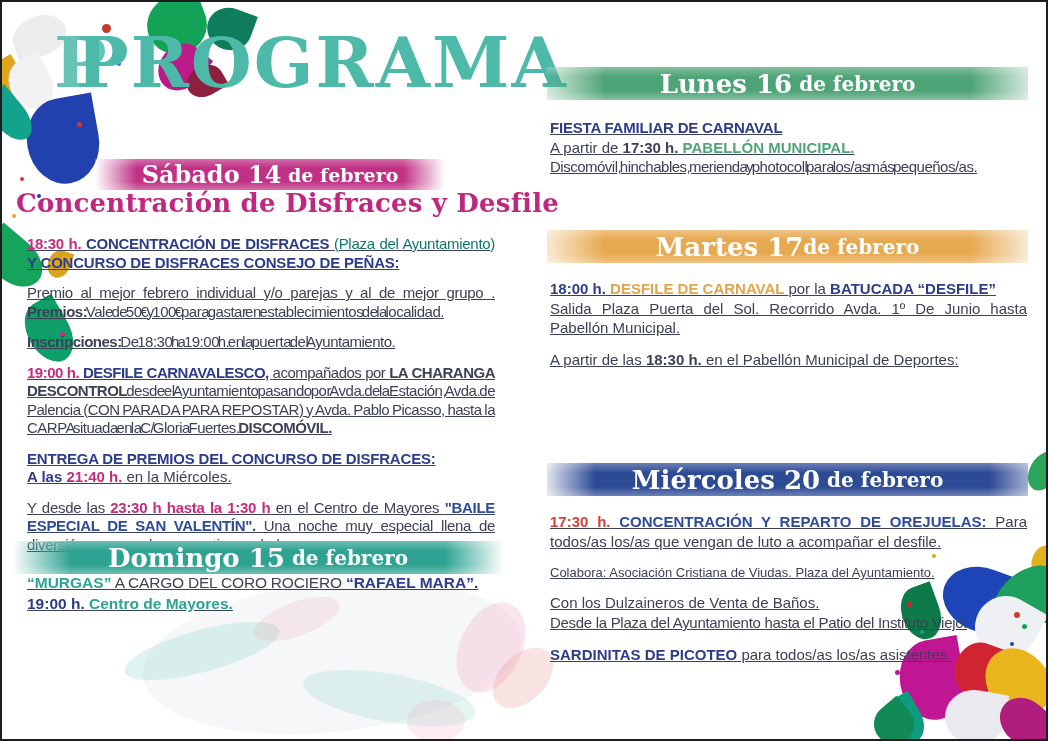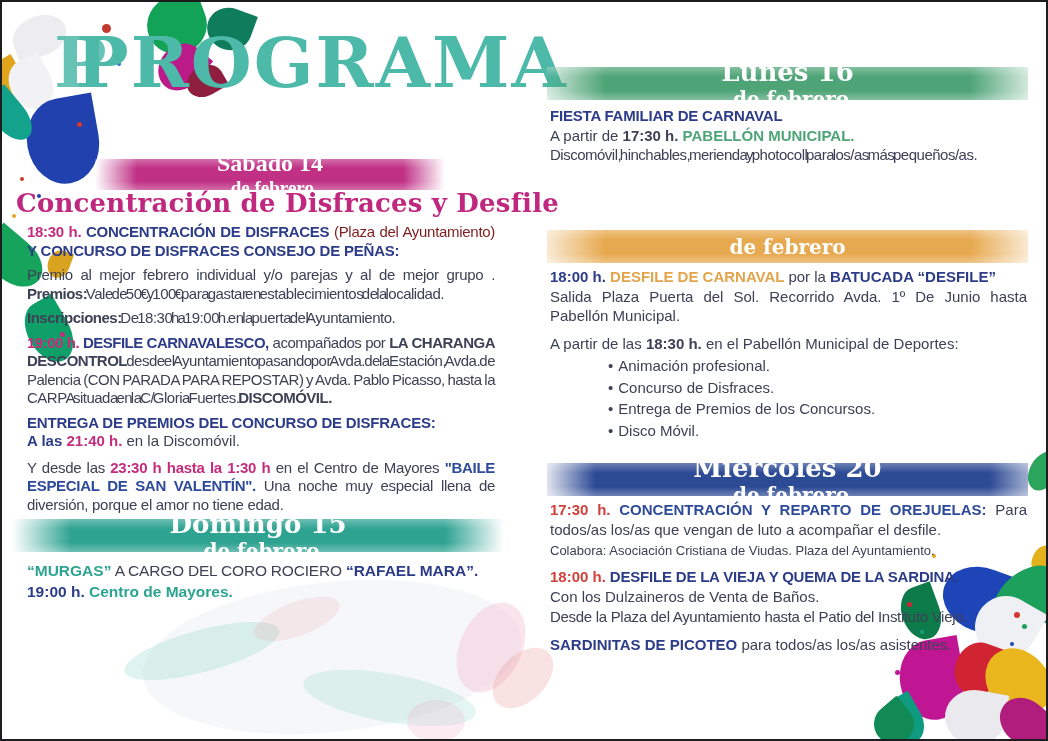--- a/index.html
+++ b/index.html
@@ -18,49 +18,49 @@
   .title-ghost, .title-main {
     font-family:"DejaVu Serif", serif; font-weight:bold; color:#4cb9a9;
     font-size:70px; line-height:86px; letter-spacing:2px; white-space:nowrap;
   }
   .title-ghost { position:absolute; left:0; top:0; opacity:.85; }
   .title-main  { position:relative; left:22px; }
   
   .banner {
     position:absolute; height:33px; z-index:2; display:flex;
     align-items:center; justify-content:center; color:#fff;
-    font-family:"DejaVu Serif", serif; font-weight:bold;flex-direction:column;
+    font-family:"DejaVu Serif", serif; font-weight:bold;
   }
   .banner .big   { font-size:26px; white-space:pre; }
   .banner .small { font-size:20px; white-space:pre; }
   .banner-sabado { left:93px;  top:157px; width:350px; height:31px; }
   .banner-sabado .big { font-size:24px; } .banner-sabado .small { font-size:19px; }
-  .banner-domingo   { left:10px;  top:517px; width:492px;align-items:center; }
+  .banner-domingo   { left:10px;  top:539px; width:492px;align-items:center; }
   .banner-lunes     { left:545px; top:65px;  width:481px; }
   .banner-martes    { left:545px; top:228px; width:481px; }
   .banner-miercoles { left:545px; top:461px; width:481px; }
-  .banner-sabado    { background:linear-gradient(180deg, rgba(255,255,255,.30), rgba(255,255,255,0) 30%, rgba(255,255,255,0) 72%, rgba(255,255,255,.30)), linear-gradient(90deg, rgba(192,48,133,0) 0%, #c03085 12%, #c03085 88%, rgba(192,48,133,0) 100%);font-family:Liberation Serif, serif; }
+  .banner-sabado    { background:linear-gradient(180deg, rgba(255,255,255,.30), rgba(255,255,255,0) 30%, rgba(255,255,255,0) 72%, rgba(255,255,255,.30)), linear-gradient(90deg, rgba(192,48,133,0) 0%, #c03085 12%, #c03085 88%, rgba(192,48,133,0) 100%); }
   .banner-domingo   { background:linear-gradient(180deg, rgba(255,255,255,.30), rgba(255,255,255,0) 30%, rgba(255,255,255,0) 72%, rgba(255,255,255,.30)), linear-gradient(90deg, rgba(47,163,146,0) 0%, #2fa392 12%, #2fa392 88%, rgba(47,163,146,0) 100%); }
   .banner-lunes     { background:linear-gradient(180deg, rgba(255,255,255,.30), rgba(255,255,255,0) 30%, rgba(255,255,255,0) 72%, rgba(255,255,255,.30)), linear-gradient(90deg, rgba(79,164,119,.25) 0%, #4fa477 12%, #4fa477 88%, rgba(79,164,119,.25) 100%); }
   .banner-martes    { background:linear-gradient(180deg, rgba(255,255,255,.30), rgba(255,255,255,0) 30%, rgba(255,255,255,0) 72%, rgba(255,255,255,.30)), linear-gradient(90deg, rgba(231,169,79,.25) 0%, #e7a94f 12%, #e7a94f 88%, rgba(231,169,79,.25) 100%); }
   .banner-miercoles { background:linear-gradient(180deg, rgba(255,255,255,.30), rgba(255,255,255,0) 30%, rgba(255,255,255,0) 72%, rgba(255,255,255,.30)), linear-gradient(90deg, rgba(45,74,149,.15) 0%, #2d4a95 10%, #2d4a95 92%, rgba(45,74,149,.45) 100%); }
   
   .subtitle {
     position:absolute; left:14px; top:186px; width:480px; z-index:2;
     text-align:center; font-family:"DejaVu Serif", serif; font-weight:bold;
     font-size:26px; color:#c0277f; letter-spacing:.2px; white-space:nowrap;
   }
   
   .copy { position:absolute; z-index:2; font-size:15px; line-height:18.5px; color:#3d4155; }
   .col-left      { left:25px;  top:221px; width:468px; }
   .col-domingo   { left:25px;  top:558px; width:468px; font-size:15.5px; line-height:21px; }
   .col-lunes     { left:548px; top:104px; width:477px; line-height:19.5px; }
   .col-martes    { left:548px; top:265px; width:477px; line-height:19.5px; }
   .col-miercoles { left:548px; top:498px; width:477px; line-height:20px; }
-  .copy p { margin:0 0 6px 0; }
+  .copy p { margin:12px 0 6px 0;text-decoration:underline; }
   .mb8  { margin-bottom:8px !important; }
   .mb10 { margin-bottom:10px !important; }
   .bd { font-weight:bold; }
   .t-magenta { color:#c52c7d; font-weight:bold; }
   .t-navy    { color:#2d3c88; font-weight:bold; }
   .t-blue    { color:#2d4a9b; font-weight:bold; }
   .t-red     { color:#d2403c; font-weight:bold; }
   .t-teal    { color:#2da392; font-weight:bold; }
   .t-green   { color:#4fa477; font-weight:bold; }
   .t-amber   { color:#e3a54b; font-weight:bold; }
@@ -141,32 +141,32 @@
   </div>
 
   <div class="banner banner-sabado">
     <span class="big">Sábado 14</span>
       <span class="small"> de febrero</span>
   </div>
   <div class="subtitle">Concentración de Disfraces y Desfile</div>
 
   <div class="copy col-left">
     <p>
-      <span class="jlast tightsm" style="display:block;"><span class="t-magenta">18:30 h.</span><span class="t-navy"> CONCENTRACIÓN DE DISFRACES </span><span style="color:#7f1d1d;">(Plaza del Ayuntamiento)</span></span>
+      <span class="jlast tightsm" style="display:block;"><span class="t-magenta">18:30 h.</span><span class="t-navy"> CONCENTRACIÓN DE DISFRACES </span><span style="color:#0f766e;">(Plaza del Ayuntamiento)</span></span>
       <span class="t-navy caps">Y CONCURSO DE DISFRACES CONSEJO DE PEÑAS:</span>
     </p>
     <p>
       <span class="jlast tightsm" style="display:block;">Premio al mejor febrero individual y/o parejas y al de mejor grupo .</span>
       <span class="tightx" style="display:block;"><span class="bd">Premios:</span><span> Vale de 50 € y 100 € para gastar en establecimientos de la localidad.</span></span>
     </p>
     <p class="tightx"><span class="bd">Inscripciones:</span><span> De 18:30 h a 19:00 h. en la puerta del Ayuntamiento.</span></p>
     <p class="just tightx"><span class="t-magenta">19:00 h.</span><span class="t-navy"> DESFILE CARNAVALESCO, </span><span>acompañados por </span><span class="bd">LA CHARANGA DESCONTROL</span><span> desde el Ayuntamiento pasando por Avda. de la Estación, Avda. de Palencia (CON PARADA PARA REPOSTAR) y Avda. Pablo Picasso, hasta la CARPA situada en la C/ Gloria Fuertes. </span><span class="bd">DISCOMÓVIL.</span></p>
     <p class="mb8">
       <span class="t-navy caps" style="display:block;">ENTREGA DE PREMIOS DEL CONCURSO DE DISFRACES:</span>
-      <span style="display:block;"><span class="t-navy">A las </span><span class="t-magenta">21:40 h.</span><span> en la Discomóvil.</span></span>
+      <span style="display:block;"><span class="t-navy">A las </span><span class="t-magenta">21:40 h.</span><span> en la Miércoles.</span></span>
     </p>
     <p class="just tightsm"><span>Y desde las </span><span class="t-magenta">23:30 h hasta la 1:30 h</span><span> en el Centro de Mayores </span><span class="t-blue">"BAILE ESPECIAL DE SAN VALENTÍN".</span><span> Una noche muy especial llena de diversión, porque el amor no tiene edad.</span></p>
   </div>
 
   <div class="banner banner-domingo">
     <span class="big">Domingo 15</span>
       <span class="small"> de febrero</span>
   </div>
   <div class="copy col-domingo">
     <p class="mb10">
@@ -181,44 +181,38 @@
   </div>
   <div class="copy col-lunes">
     <p>
       <span class="t-navy caps" style="display:block;">FIESTA FAMILIAR DE CARNAVAL</span>
       <span style="display:block;"><span>A partir de </span><span class="bd">17:30 h.</span><span class="t-green"> PABELLÓN MUNICIPAL.</span></span>
       <span class="tightx" style="display:block;">Discomóvil, hinchables, merienda y photocoll para los/as más pequeños/as.</span>
     </p>
   </div>
 
   <div class="banner banner-martes">
+    <span class="big">Martes 17</span>
       <span class="small">de febrero</span>
   </div>
   <div class="copy col-martes">
     <p class="mb8">
       <span style="display:block;"><span class="t-navy">18:00 h.</span><span class="t-amber"> DESFILE DE CARNAVAL </span><span> por la </span><span class="t-navy">BATUCADA “DESFILE”</span></span>
       <span class="just" style="display:block;">Salida Plaza Puerta del Sol. Recorrido Avda. 1º De Junio hasta Pabellón Municipal.</span>
     </p>
     <p style="margin-bottom:2px;"><span>A partir de las </span><span class="bd">18:30 h.</span><span> en el Pabellón Municipal de Deportes:</span></p>
-    <ul class="bullets">
-      <li>Animación profesional.</li>
-      <li>Concurso de Disfraces.</li>
-      <li>Entrega de Premios de los Concursos.</li>
-      <li>Disco Móvil.</li>
-    </ul>
   </div>
 
   <div class="banner banner-miercoles">
     <span class="big">Miércoles 20</span>
       <span class="small"> de febrero</span>
   </div>
   <div class="copy col-miercoles">
     <p style="margin-bottom:2px;" class="just"><span class="t-red">17:30 h.</span><span class="t-blue"> CONCENTRACIÓN Y REPARTO DE OREJUELAS: </span><span>Para todos/as los/as que vengan de luto a acompañar el desfile.</span></p>
     <p class="smalltxt mb8">Colabora: Asociación Cristiana de Viudas. Plaza del Ayuntamiento.</p>
     <p class="mb8">
-      <span style="display:block;"><span class="t-red">18:00 h.</span><span class="t-navy caps"> DESFILE DE LA VIEJA Y QUEMA DE LA SARDINA.</span></span>
       <span style="display:block;">Con los Dulzaineros de Venta de Baños.</span>
       <span class="tightsm" style="display:block;">Desde la Plaza del Ayuntamiento hasta el Patio del Instituto Viejo.</span>
     </p>
     <p><span class="t-navy">SARDINITAS DE PICOTEO</span><span> para todos/as los/as asistentes.</span></p>
   </div>
 
 </div>
 
 </body></html>

